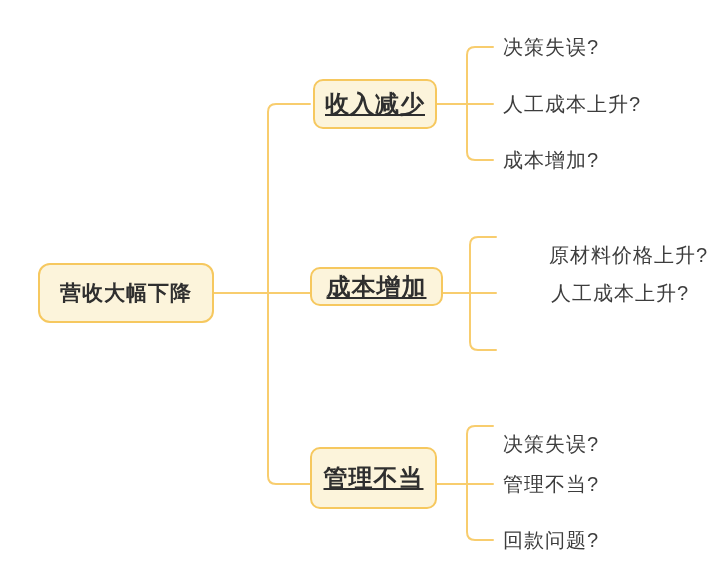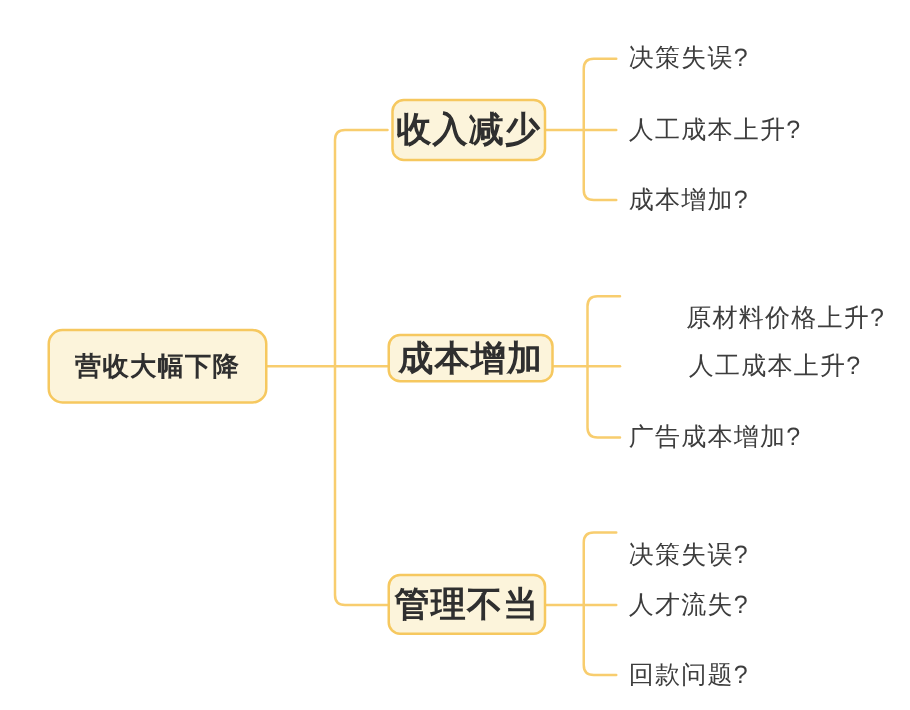--- a/index.html
+++ b/index.html
@@ -47,25 +47,26 @@
     cursor: default;
   }
   .node.root {
     left: 38px; top: 263px;
     width: 176px; height: 60px;
     border-radius: 12px;
     font-size: 21px;
   }
   .node.branch {
     border-radius: 10px;
-    font-size: 28px;
+    font-size: 24px;
+    text-decoration: underline;
   }
   .node.branch-1 { left: 313px; top: 79px;  width: 124px; height: 50px; }
   .node.branch-2 { left: 310px; top: 267px; width: 133px; height: 39px; }
-  .node.branch-3 { left: 310px; top: 459px; width: 127px; height: 49px; }
+  .node.branch-3 { left: 310px; top: 447px; width: 127px; height: 62px; }
   .leaf {
     position: absolute;
     left: 503px;
     height: 30px;
     line-height: 30px;
     font-size: 20px;
     font-weight: 500;
     color: var(--leaf-text);
     letter-spacing: 1px;
     white-space: nowrap;
@@ -112,19 +113,18 @@
   <div class="node branch branch-1">收入减少</div>
   <div class="node branch branch-2">成本增加</div>
   <div class="node branch branch-3">管理不当</div>
 
   <div class="leaf l-1-1">决策失误?</div>
   <div class="leaf l-1-2">人工成本上升?</div>
   <div class="leaf l-1-3">成本增加?</div>
 
   <div class="leaf l-2-1">原材料价格上升?</div>
   <div class="leaf l-2-2">人工成本上升?</div>
-  <div class="leaf l-2-3">广告成本增加?</div>
 
   <div class="leaf l-3-1">决策失误?</div>
-  <div class="leaf l-3-2">人才流失?</div>
+  <div class="leaf l-3-2">管理不当?</div>
   <div class="leaf l-3-3">回款问题?</div>
 
 </div>
 
 </body></html>

